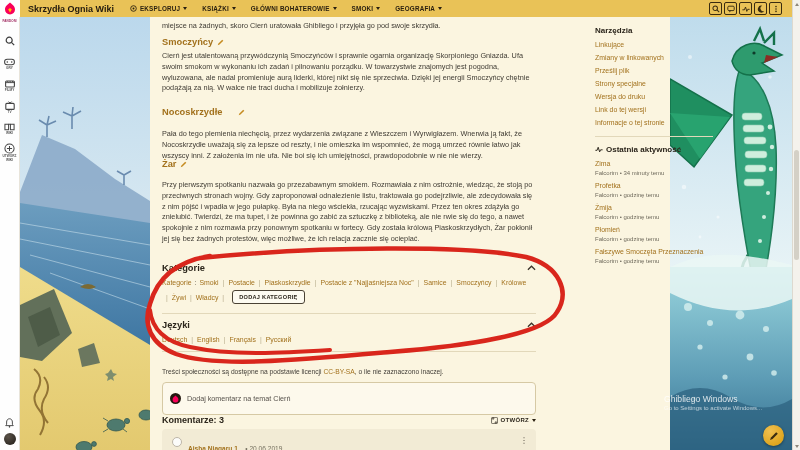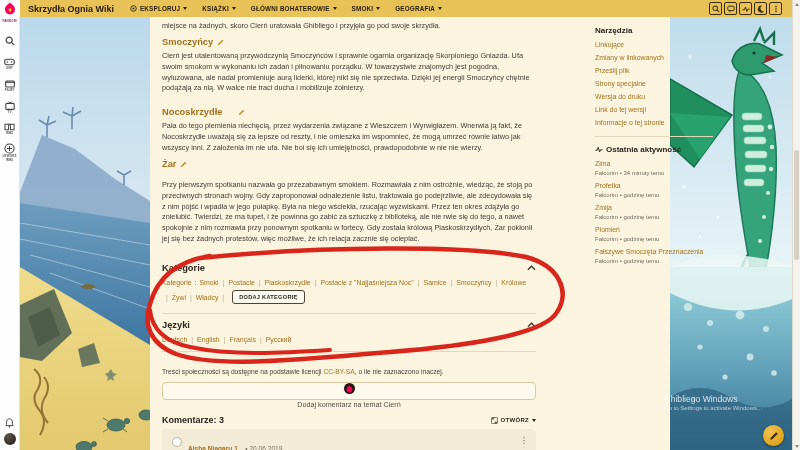--- a/index.html
+++ b/index.html
@@ -42,21 +42,21 @@
   .box-h { display:flex; align-items:center; justify-content:space-between; }
   .box-title { font-size:9.3px; font-weight:bold; color:#2B251B; }
   .chip-row { display:flex; flex-wrap:wrap; align-items:center; row-gap:4px; font-size:6.9px; color:#A2711C; }
   .chip-row .sep { color:#B9AE8E; margin:0 4px; }
   .chip { color:#A2711C; cursor:pointer; white-space:nowrap; }
   .colon { color:#5B5545; margin:0 3px 0 3px; }
   .add-cat-btn { border:1px solid #4A4234; border-radius:3px; background:rgba(255,255,255,.55); font-size:5.6px; font-weight:bold; color:#2B251B; padding:3px 6px; margin-left:4px; cursor:pointer; letter-spacing:.3px; }
   .divider { border:none; border-top:1px solid #E2D8BA; width:374px; }
   .license { font-size:6.7px; color:#45413A; }
   .license .lic-link { color:#A2711C; cursor:pointer; }
-  .comment-input { height:18px; border:1px solid #D6C9A4; border-radius:4px; background:#FDF9EC; display:flex; align-items:center; padding:0 7px; gap:6px; cursor:text;flex-direction:column; }
+  .comment-input { height:33px; border:1px solid #D6C9A4; border-radius:4px; background:#FDF9EC; display:flex; align-items:center; padding:0 7px; gap:6px; cursor:text; }
   .comment-input .ph { font-size:7.2px; color:#55504A; }
   .cm-avatar { width:11px; height:11px; border-radius:50%; background:#24180F; display:flex; align-items:center; justify-content:center; flex:0 0 11px; }
   .comments-head { display:flex; align-items:center; justify-content:space-between; }
   .comments-count { font-size:9px; font-weight:bold; color:#2B251B; }
   .open-btn { display:flex; align-items:center; gap:3px; font-size:6px; font-weight:bold; color:#2B251B; cursor:pointer; letter-spacing:.3px; }
   .comment-card { background:#F2EBD5; border-radius:4px; height:42px; display:flex; align-items:flex-start; padding:8px 8px 0 10px; gap:6px; }
   .cc-avatar { width:10px; height:10px; border-radius:50%; background:#FCFCFA; border:1px solid #BDB6A8; flex:0 0 10px; }
   .cc-author { font-size:6.6px; font-weight:bold; color:#A2711C; cursor:pointer; }
   .cc-date { font-size:6.6px; color:#75705F; margin-left:3px; }
   .cc-kebab { margin-left:auto; color:#4A443A; font-size:8px; line-height:8px; cursor:pointer; }
@@ -346,21 +346,21 @@
         </svg>
       </div>
       <p class="blk para" style="top:34px;">Cierń jest utalentowaną przywódczynią Smoczyńców i sprawnie ogarnia organizację Skorpioniego Gniazda. Ufa swoim smokom w wykonaniu ich zadań i pilnowaniu porządku. W towarzystwie znajomych jest pogodna, wyluzowana, ale nadal promieniuje aurą liderki, której nikt się nie sprzeciwia. Dzięki jej energii Smoczyńcy chętnie podążają za nią. W walce nie traci ducha i mobilizuje żołnierzy.</p>
 
       <div class="blk sec-h" style="top:90px;gap:16px;">
         <span>Nocoskrzydłe</span>
         <svg width="7" height="7" viewBox="0 0 10 10">
           <path d="M1 9 L2 6.4 L7.4 1 L9 2.6 L3.6 8 Z" fill="#C58A1F"></path>
         </svg>
       </div>
-      <p class="blk para" style="top:104px;">Pała do tego plemienia niechęcią, przez wydarzenia związane z Wieszczem i Wyrwigłazem. Wnerwia ją fakt, że Nocoskrzydłe uważają się za lepsze od reszty, i nie omieszka im wspomnieć, że mogą umrzeć równie łatwo jak wszyscy inni. Z założenia im nie ufa. Nie boi się ich umiejętności, prawdopodobnie w nie nie wierzy.</p>
+      <p class="blk para" style="top:112px;">Pała do tego plemienia niechęcią, przez wydarzenia związane z Wieszczem i Wyrwigłazem. Wnerwia ją fakt, że Nocoskrzydłe uważają się za lepsze od reszty, i nie omieszka im wspomnieć, że mogą umrzeć równie łatwo jak wszyscy inni. Z założenia im nie ufa. Nie boi się ich umiejętności, prawdopodobnie w nie nie wierzy.</p>
 
       <div class="blk sec-h" style="top:142px;">
         <span>Żar</span>
         <svg width="7" height="7" viewBox="0 0 10 10">
           <path d="M1 9 L2 6.4 L7.4 1 L9 2.6 L3.6 8 Z" fill="#C58A1F"></path>
         </svg>
       </div>
       <p class="blk para" style="top:163px;">Przy pierwszym spotkaniu nazwała go przezabawnym smokiem. Rozmawiała z nim ostrożnie, wiedząc, że stoją po przeciwnych stronach wojny. Gdy zaproponował odnalezienie listu, traktowała go podejrzliwie, ale zdecydowała się z nim pójść i wpadła w jego pułapkę. Była na niego wściekła, rzucając wyzwiskami. Przez ten okres zdążyła go znielubić. Twierdzi, że ma tupet, i że powinna go zabić za sztuczkę z biblioteką, ale nie rwie się do tego, a nawet spokojnie z nim rozmawia przy ponownym spotkaniu w fortecy. Gdy została królową Piaskoskrzydłych, Żar pokłonił jej się bez żadnych protestów, więc możliwe, że ich relacja zacznie się ocieplać.</p>
 
       <div class="blk box-h" style="top:246px;">

